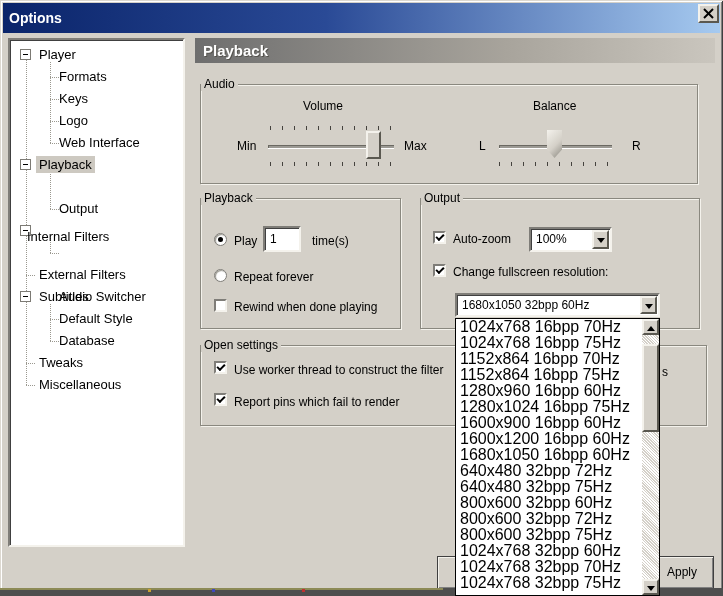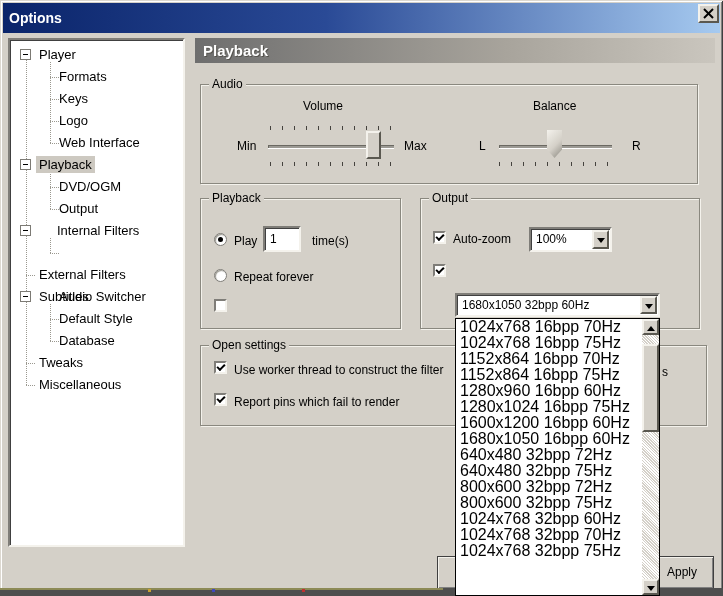--- a/index.html
+++ b/index.html
@@ -57,21 +57,21 @@
   }
   #page-header span { color:#fff; font-weight:bold; font-size:15px; padding-left:8px; text-shadow:1px 1px 0 #55534e; }
 
   
   .groupbox {
     position:absolute;
     border:1px solid #8a887f;
     box-shadow: 1px 1px 0 #f4f2ec, inset 1px 1px 0 #f4f2ec;
   }
   .legend {
-    position:absolute; top:-8px; left:8px; background:#d4d0c8;
+    position:absolute; top:-8px; left:0; background:#d4d0c8;
     font-size:12px; padding:0 3px; white-space:nowrap;
   }
 
   
   .ticks { position:absolute; height:4px;
     background-image:repeating-linear-gradient(90deg,#45433e 0 1px,transparent 1px 12px); }
   .track { position:absolute; height:4px; background:#9c9a94;
     border-bottom:1px solid #fff; box-shadow: inset 1px 1px 0 #6b6962; }
   .thumb {
     position:absolute; width:15px; height:28px; background:#d4d0c8;
@@ -181,31 +181,27 @@
         <span class="tree-label" style="left: 46px; text-align: center;">Logo</span>
       </div>
       <div class="tree-row" style="top: 92px;">
         <div class="guide-h" style="left: 40px; top: 11px; width: 9px;"></div>
         <span class="tree-label" style="left: 46px;">Web Interface</span>
       </div>
       <div class="tree-row" style="top: 114px;">
         <div class="expander"></div>
         <span class="tree-label selected" style="left: 26px;">Playback</span>
       </div>
-      <div class="tree-row" style="top: 136px;">
-        <div class="guide-h" style="left: 40px; top: 11px; width: 9px;"></div>
-        <span class="tree-label" style="left: 46px;">DVD/OGM</span>
-      </div>
       <div class="tree-row" style="top: 158px;">
         <div class="guide-h" style="left: 40px; top: 11px; width: 9px;"></div>
         <span class="tree-label" style="left: 46px;">Output</span>
       </div>
       <div class="tree-row" style="top: 180px;">
         <div class="expander"></div>
-        <span class="tree-label" style="left: 44px;">Internal Filters</span>
+        <span class="tree-label" style="left: 14px; margin-top: 6px;">Internal Filters</span>
       </div>
       <div class="tree-row" style="top: 202px;">
         <div class="guide-h" style="left: 40px; top: 11px; width: 9px;"></div>
         <span class="tree-label" style="left: 46px; margin-top: 44px;">Audio Switcher</span>
       </div>
       <div class="tree-row" style="top: 224px;">
         <div class="guide-h" style="left: 16px; top: 11px; width: 9px;"></div>
         <span class="tree-label" style="left: 26px;">External Filters</span>
       </div>
       <div class="tree-row" style="top: 246px;">
@@ -257,33 +253,35 @@
   </div>
   <div class="radio selected" style="left:214px;top:233px;"></div>
   <span class="lbl" style="left:234px;top:234px;">Play</span>
   <div class="field" style="left:263px;top:226px;width:38px;height:26px;">
     <span class="combo-text" style="top:4px;">1</span>
   </div>
   <span class="lbl" style="left:312px;top:234px;">time(s)</span>
   <div class="radio" style="left:214px;top:269px;"></div>
   <span class="lbl" style="left:234px;top:270px;">Repeat forever</span>
   <div class="checkbox" style="left:214px;top:299px;"></div>
+  <span class="lbl" style="left:234px;top:300px;">Rewind when done playing</span>
 
   <div class="groupbox" style="left:420px;top:198px;width:280px;height:131px;">
     <span class="legend">Output</span>
   </div>
   <div class="checkbox checked" style="left:433px;top:231px;"></div>
   <span class="lbl" style="left:453px;top:232px;">Auto-zoom</span>
   <div class="field" style="left:529px;top:227px;width:83px;height:25px;">
     <span class="combo-text">100%</span>
     <span class="combo-arrow-btn">
         <span class="arr-down"></span>
       </span>
   </div>
   <div class="checkbox checked" style="left:433px;top:264px;"></div>
+  <span class="lbl" style="left:453px;top:265px;">Change fullscreen resolution:</span>
   <div class="field" style="left:455px;top:293px;width:205px;height:24px;">
     <span class="combo-text">1680x1050 32bpp 60Hz</span>
     <span class="combo-arrow-btn">
         <span class="arr-down"></span>
       </span>
   </div>
 
   <div class="groupbox" style="left:200px;top:345px;width:507px;height:81px;">
     <span class="legend">Open settings</span>
   </div>
@@ -304,24 +302,26 @@
   </div>
 
   <div id="res-list">
     <div id="res-list-items" style="margin-right:17px;">
         <div class="res-item">1024x768 16bpp 70Hz</div>
         <div class="res-item">1024x768 16bpp 75Hz</div>
         <div class="res-item">1152x864 16bpp 70Hz</div>
         <div class="res-item">1152x864 16bpp 75Hz</div>
         <div class="res-item">1280x960 16bpp 60Hz</div>
         <div class="res-item">1280x1024 16bpp 75Hz</div>
+        <div class="res-item">1600x900 16bpp 60Hz</div>
         <div class="res-item">1600x1200 16bpp 60Hz</div>
         <div class="res-item">1680x1050 16bpp 60Hz</div>
         <div class="res-item">640x480 32bpp 72Hz</div>
         <div class="res-item">640x480 32bpp 75Hz</div>
+        <div class="res-item">800x600 32bpp 60Hz</div>
         <div class="res-item">800x600 32bpp 72Hz</div>
         <div class="res-item">800x600 32bpp 75Hz</div>
         <div class="res-item">1024x768 32bpp 60Hz</div>
         <div class="res-item">1024x768 32bpp 70Hz</div>
         <div class="res-item">1024x768 32bpp 75Hz</div>
       </div>
     <div id="res-scrollbar">
       <div class="sb-btn" style="top:0;">
           <span class="arr-up"></span>
         </div>

